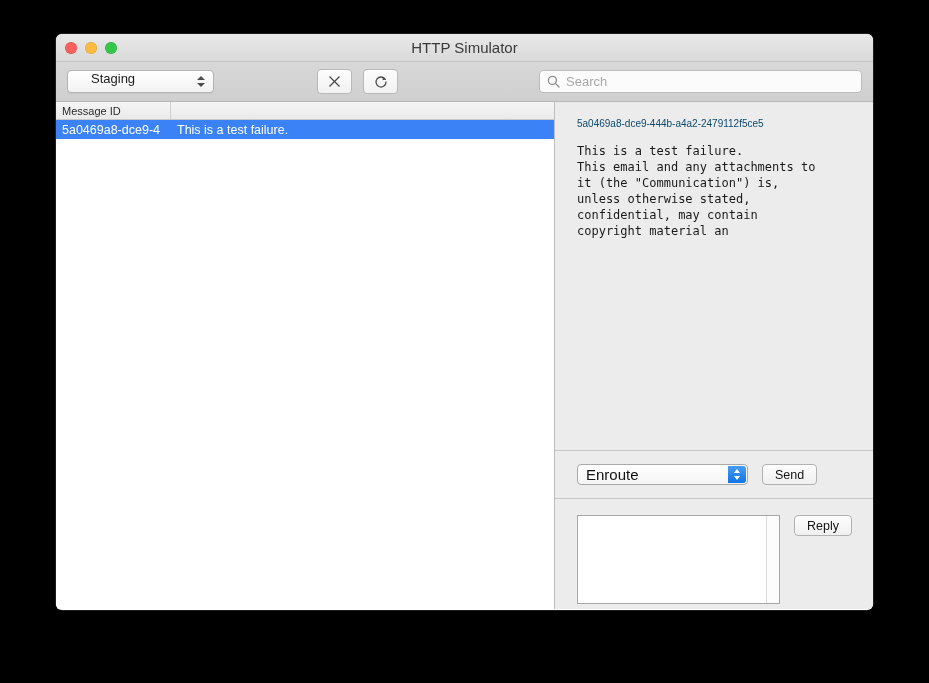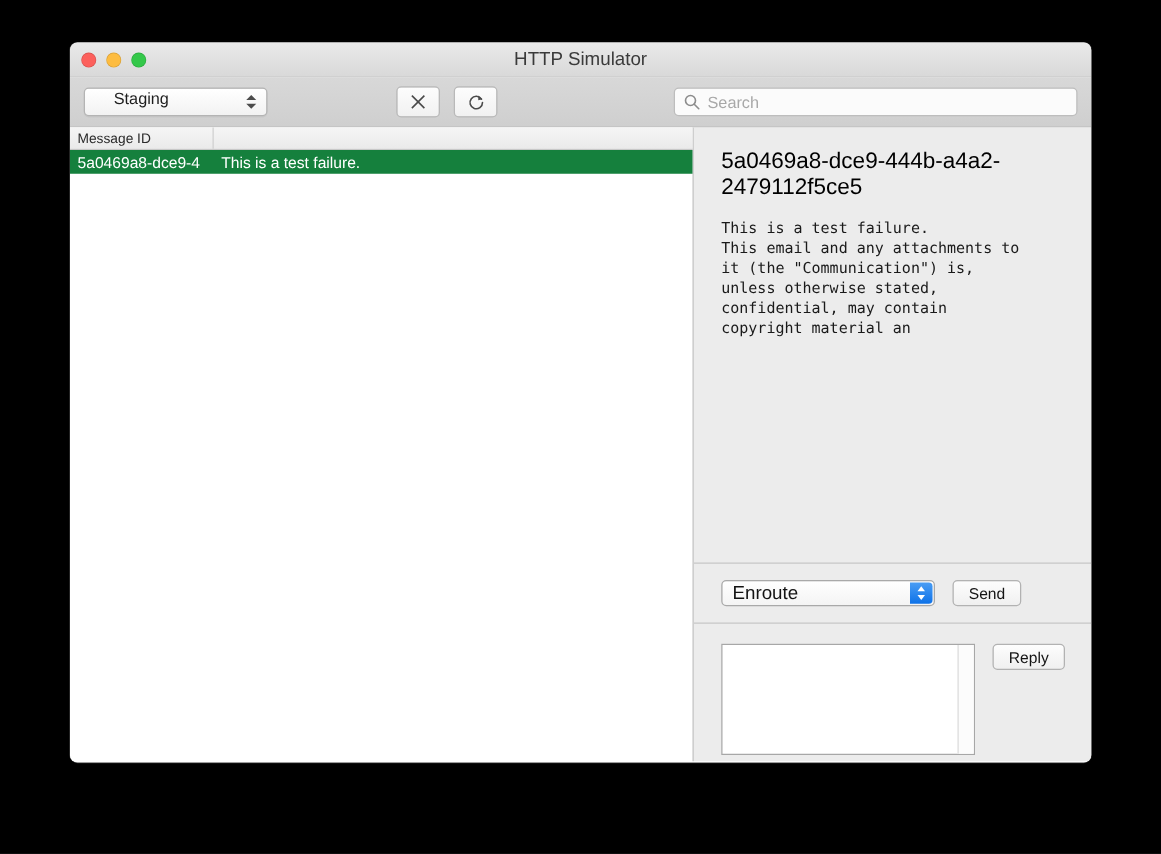--- a/index.html
+++ b/index.html
@@ -153,40 +153,40 @@
   }
   #th-msgid  { width: 115px; border-right: 1px solid #cfcfcf; }
   #th-content{ flex: 1; }
 
   .row {
     display: flex;
     height: 19px;
     align-items: center;
     font-size: 12.5px;
   }
-  .row.selected { background: #15803d; color: #ffffff; }
+  .row.selected { background: #3b82f6; color: #ffffff; }
   .row .cell { padding-left: 6px; overflow: hidden; white-space: nowrap; }
   .row .cell.id { width: 115px; }
   .row .cell.content { flex: 1; }
 
   
   #detail-pane {
     flex: 1;
     background: #ececec;
     display: flex;
     flex-direction: column;
   }
   #detail-body {
     height: 348px;
     padding: 16px 14px 0 22px;
     overflow: hidden;
   }
   #detail-id {
-    font-size: 18px;
-    color: #000000;
+    font-size: 10px;
+    color: #0c4a6e;
     margin-bottom: 14px;
   }
   #detail-text {
     font-family: "DejaVu Sans Mono", monospace;
     font-size: 12px;
     line-height: 16px;
     color: #1a1a1a;
     white-space: pre-wrap;
   }
 

